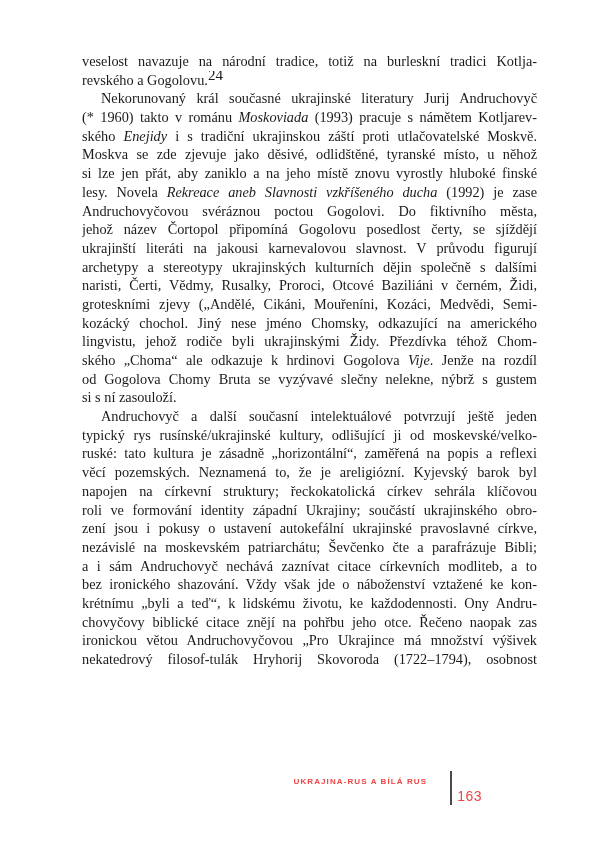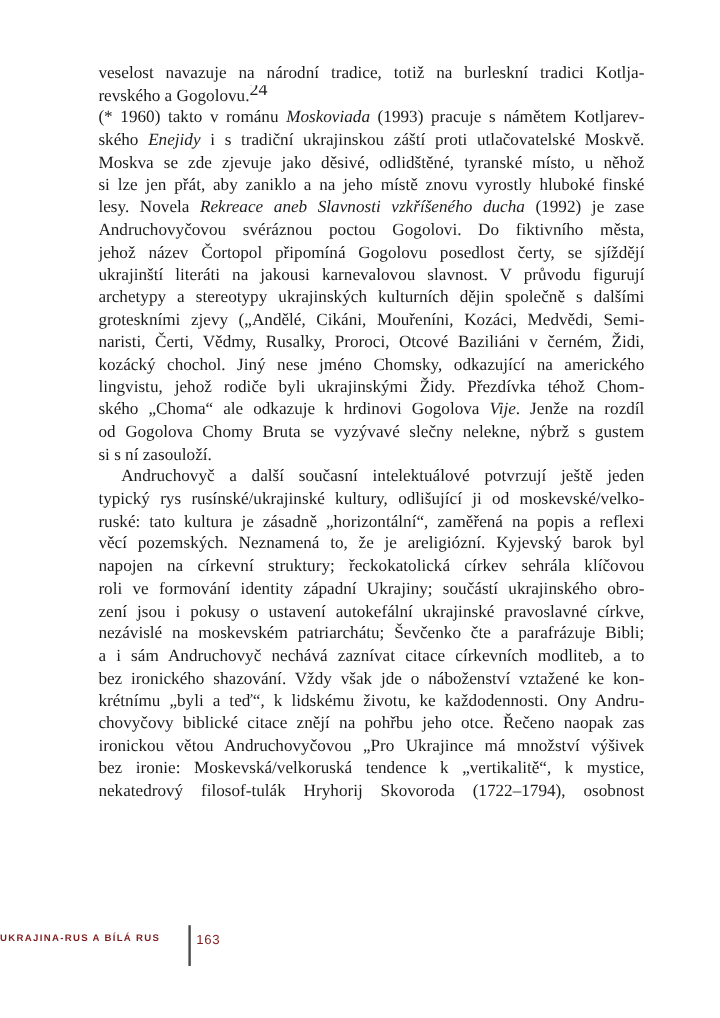--- a/index.html
+++ b/index.html
@@ -50,88 +50,89 @@
     position: relative;
     top: -4.5px;
     line-height: 0;
   }
   .footer {
     position: absolute;
     left: 0;
     right: 62px;
     top: 771px;
     display: flex;
+    justify-content: flex-end;
     align-items: flex-start;
     font-family: "Liberation Sans", sans-serif;
-    color: #7f1d1d;
+    color: #ef4444;
   }
   .running-head {
     font-size: 8px;
     font-weight: 700;
     letter-spacing: 1.1px;
     margin-top: 6px;
     white-space: nowrap;
   }
   .footer-divider {
     width: 2px;
     height: 34px;
     background: #4a4a4a;
     margin-left: 23px;
     margin-right: 5px;
   }
   .page-number {
-    font-size: 11px;
+    font-size: 14px;
     font-weight: 400;
-    margin-top: 7px;
+    margin-top: 17px;
     letter-spacing: 0.5px;
   }
 </style>
 </head>
 <body>
 
 <div class="page">
 
   <div class="text-block">
       <div class="paragraph">
         <div class="line"><span>veselost navazuje na národní tradice, totiž na burleskní tradici Kotlja-</span></div>
         <div class="line last"><span>revského a Gogolovu.</span><span class="sup">24</span></div>
       </div>
       <div class="paragraph">
+        <div class="line indent"><span>Nekorunovaný král současné ukrajinské literatury Jurij Andruchovyč</span></div>
         <div class="line"><span>(* 1960) takto v románu </span><span class="it">Moskoviada</span><span> (1993) pracuje s námětem Kotljarev-</span></div>
         <div class="line"><span>ského </span><span class="it">Enejidy</span><span> i s tradiční ukrajinskou záští proti utlačovatelské Moskvě.</span></div>
         <div class="line"><span>Moskva se zde zjevuje jako děsivé, odlidštěné, tyranské místo, u něhož</span></div>
         <div class="line"><span>si lze jen přát, aby zaniklo a na jeho místě znovu vyrostly hluboké finské</span></div>
         <div class="line"><span>lesy. Novela </span><span class="it">Rekreace aneb Slavnosti vzkříšeného ducha</span><span> (1992) je zase</span></div>
         <div class="line"><span>Andruchovyčovou svéráznou poctou Gogolovi. Do fiktivního města,</span></div>
         <div class="line"><span>jehož název Čortopol připomíná Gogolovu posedlost čerty, se sjíždějí</span></div>
         <div class="line"><span>ukrajinští literáti na jakousi karnevalovou slavnost. V průvodu figurují</span></div>
         <div class="line"><span>archetypy a stereotypy ukrajinských kulturních dějin společně s dalšími</span></div>
+        <div class="line"><span>naristi, Čerti, Vědmy, Rusalky, Proroci, Otcové Baziliáni v černém, Židi,</span></div>
         <div class="line"><span>groteskními zjevy („Andělé, Cikáni, Mouřeníni, Kozáci, Medvědi, Semi-</span></div>
-        <div class="line"><span>naristi, Čerti, Vědmy, Rusalky, Proroci, Otcové Baziliáni v černém, Židi,</span></div>
         <div class="line"><span>kozácký chochol. Jiný nese jméno Chomsky, odkazující na amerického</span></div>
         <div class="line"><span>lingvistu, jehož rodiče byli ukrajinskými Židy. Přezdívka téhož Chom-</span></div>
         <div class="line"><span>ského „Choma“ ale odkazuje k hrdinovi Gogolova </span><span class="it">Vije</span><span>. Jenže na rozdíl</span></div>
         <div class="line"><span>od Gogolova Chomy Bruta se vyzývavé slečny nelekne, nýbrž s gustem</span></div>
         <div class="line last"><span>si s ní zasouloží.</span></div>
       </div>
       <div class="paragraph">
         <div class="line indent"><span>Andruchovyč a další současní intelektuálové potvrzují ještě jeden</span></div>
         <div class="line"><span>typický rys rusínské/ukrajinské kultury, odlišující ji od moskevské/velko-</span></div>
         <div class="line"><span>ruské: tato kultura je zásadně „horizontální“, zaměřená na popis a reflexi</span></div>
         <div class="line"><span>věcí pozemských. Neznamená to, že je areligiózní. Kyjevský barok byl</span></div>
         <div class="line"><span>napojen na církevní struktury; řeckokatolická církev sehrála klíčovou</span></div>
         <div class="line"><span>roli ve formování identity západní Ukrajiny; součástí ukrajinského obro-</span></div>
         <div class="line"><span>zení jsou i pokusy o ustavení autokefální ukrajinské pravoslavné církve,</span></div>
         <div class="line"><span>nezávislé na moskevském patriarchátu; Ševčenko čte a parafrázuje Bibli;</span></div>
         <div class="line"><span>a i sám Andruchovyč nechává zaznívat citace církevních modliteb, a to</span></div>
         <div class="line"><span>bez ironického shazování. Vždy však jde o náboženství vztažené ke kon-</span></div>
         <div class="line"><span>krétnímu „byli a teď“, k lidskému životu, ke každodennosti. Ony Andru-</span></div>
         <div class="line"><span>chovyčovy biblické citace znějí na pohřbu jeho otce. Řečeno naopak zas</span></div>
         <div class="line"><span>ironickou větou Andruchovyčovou „Pro Ukrajince má množství výšivek</span></div>
-        <div class="line"><span>bez ironie: Moskevská/velkoruská tendence k „vertikalitě“, k mystice,</span></div>
         <div class="line"><span>nekatedrový filosof-tulák Hryhorij Skovoroda (1722–1794), osobnost</span></div>
       </div>
     </div>
 
   <div class="footer">
     <span class="running-head">UKRAJINA-RUS A BÍLÁ RUS</span>
     <span class="footer-divider"></span>
     <span class="page-number">163</span>
   </div>
 

